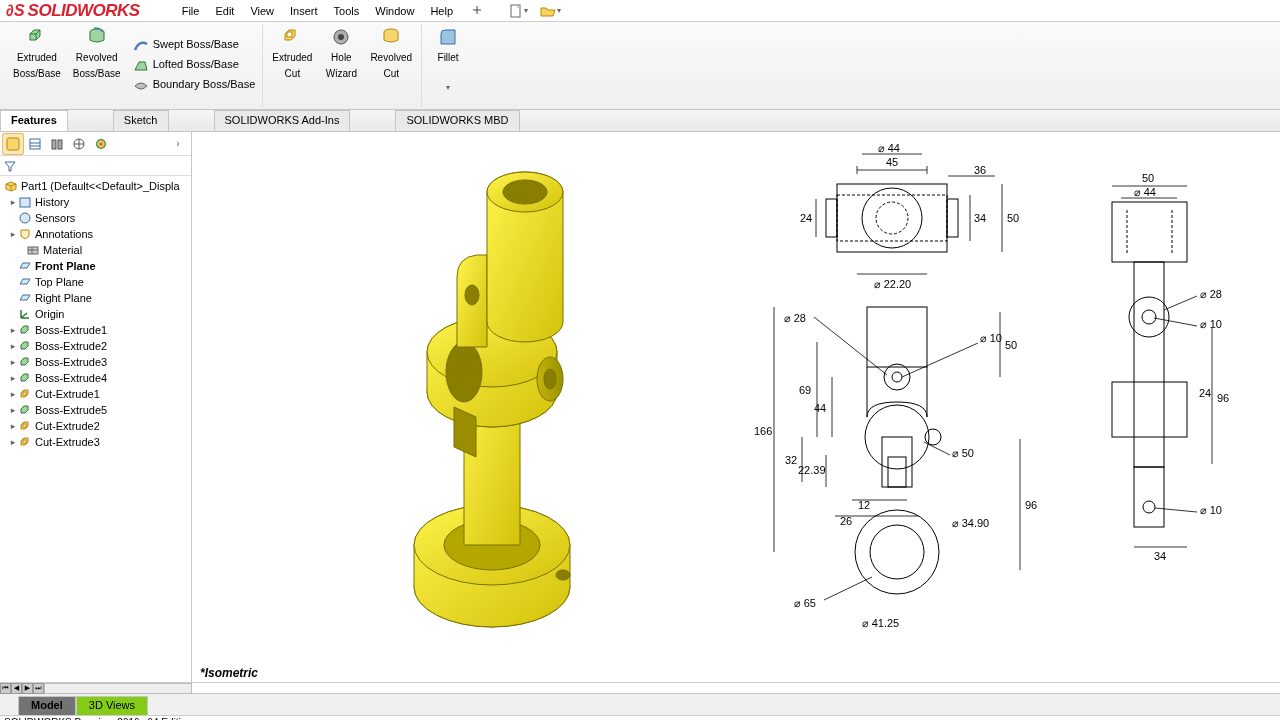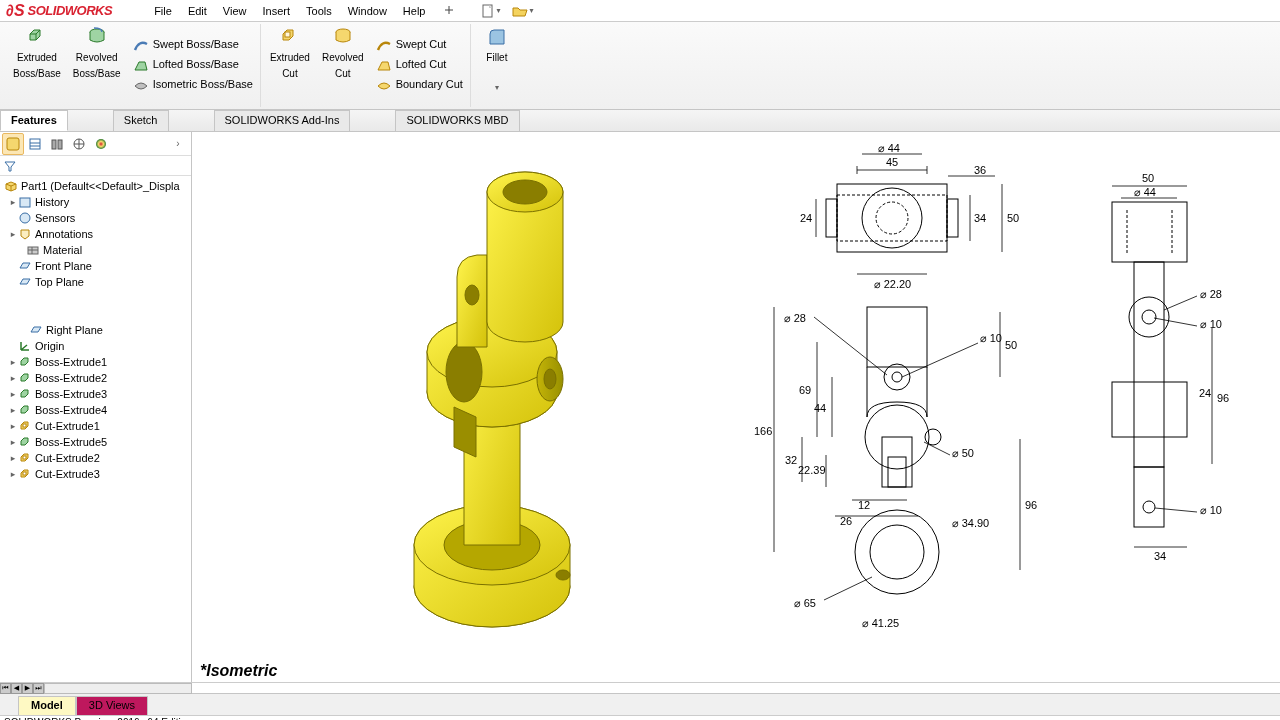--- a/index.html
+++ b/index.html
@@ -1,20 +1,20 @@
 <!DOCTYPE html>
 <html><head>
 <meta charset="utf-8">
 <style>
 * { margin:0; padding:0; box-sizing:border-box; font-family:"Segoe UI",Tahoma,sans-serif; font-size:11px; }
 body { width:1280px; height:720px; overflow:hidden; background:#fff; position:relative; }
 .topbar { height:22px; background:#fff; display:flex; align-items:center; border-bottom:1px solid #ccc; }
 .logo { display:flex; align-items:center; padding:0 6px; }
 .logo-mark { color:#d92231; font-weight:bold; font-size:16px; font-style:italic; margin-right:3px; }
-.logo-text { color:#d92231; font-weight:bold; font-size:13px; font-style:italic; letter-spacing:-0.5px; }
+.logo-text { color:#d92231; font-weight:bold; font-size:17px; font-style:italic; letter-spacing:-0.5px; }
 .menu { display:flex; margin-left:28px; }
 .menu-item { padding:3px 8px; cursor:pointer; }
 .menu-icon { margin-left:6px; padding:2px 4px; cursor:pointer; }
 .qat { margin-left:18px; display:flex; gap:4px; align-items:center; }
 .qat-btn { padding:1px 3px; cursor:pointer; border:1px solid transparent; border-radius:2px; display:flex; align-items:center; gap:1px; }
 .ribbon { height:88px; background:linear-gradient(#fafafa,#f0f0f0); border-bottom:1px solid #c5c5c5; display:flex; padding:2px 4px; }
 .rgrp { display:flex; flex-direction:column; align-items:center; padding:0 3px; border-right:1px solid #ddd; }
 .rgrp:last-child { border-right:none; }
 .rbtn { display:flex; flex-direction:column; align-items:center; padding:2px 6px 2px 6px; cursor:pointer; text-align:center; min-width:46px; border-radius:2px; }
 .rbtn-ico { width:22px; height:22px; margin-bottom:2px; display:flex; align-items:center; justify-content:center; }
@@ -30,27 +30,27 @@
 .panel { width:192px; border-right:1px solid #c5c5c5; background:#fff; display:flex; flex-direction:column; overflow:hidden; }
 .panel-icons { height:24px; display:flex; align-items:center; gap:0; border-bottom:1px solid #ddd; padding:0 2px; }
 .panel-ico { width:22px; height:22px; display:flex; align-items:center; justify-content:center; cursor:pointer; border:1px solid transparent; border-radius:2px; }
 .panel-ico.active { background:#fce7b5; border-color:#e9b860; }
 .filter-row { height:20px; display:flex; align-items:center; border-bottom:1px solid #ddd; padding:0 4px;}
 .tree { flex:1; overflow:auto; padding:2px 0; }
 .tree-item { display:flex; align-items:center; padding:1px 4px; cursor:pointer; white-space:nowrap; }
 .tree-exp { width:10px; font-size:9px; color:#666; text-align:center; }
 .tree-ico { width:14px; height:14px; margin-right:3px; display:inline-flex; align-items:center; justify-content:center; }
 .viewport { flex:1; background:#fff; position:relative; overflow:hidden; }
-.view-label { position:absolute; left:8px; bottom:2px; font-weight:bold; font-style:italic; font-size:16px; }
+.view-label { position:absolute; left:8px; bottom:2px; font-weight:bold; font-style:italic; font-size:12px; }
 .bottom-scroll { height:11px; border-top:1px solid #ccc; display:flex;}
 .bottom-scroll-inner{ width:192px; background:#ddd; display:flex; align-items:center;}
 .scroll-btn{width:11px;height:11px;background:#ccc;border:1px solid #999;display:flex;align-items:center;justify-content:center;font-size:7px;cursor:pointer;}
 .bottom-tabs { height:22px; display:flex; border-top:1px solid #c5c5c5; background:#f0f0f0; }
-.btab { padding:2px 12px; border:1px solid #c5c5c5; background:#be185d; cursor:pointer; font-size:11px; margin-top:2px; border-bottom:none; }
-.btab.active { background:#fef9c3; font-weight:bold; }
+.btab { padding:2px 12px; border:1px solid #c5c5c5; background:#84cc16; cursor:pointer; font-size:11px; margin-top:2px; border-bottom:none; }
+.btab.active { background:#737373; font-weight:bold; }
 .status { height:16px; background:#fff; border-top:1px solid #ccc; font-size:10px; padding:1px 4px; }
 svg { display:block; }
 #geometry { position:absolute; left:0; top:0; }
 </style>
 </head>
 <body>
 
 <div class="topbar">
   <div class="logo">
     <span class="logo-mark">∂S</span>
@@ -126,70 +126,53 @@
               </svg>
             </span>
             <span>Lofted Boss/Base</span>
           </div>
         <div class="rsml">
             <span class="rsml-ico">
               <svg width="16" height="16">
                 <path d="M2 8 Q8 2 14 8 Q8 14 2 8" fill="#c0c0c0" stroke="#666"></path>
               </svg>
             </span>
-            <span>Isometric Boss/Base</span>
+            <span>Boundary Boss/Base</span>
           </div>
       </div>
     </div>
   </div>
   <div class="rgrp">
     <div class="rrow">
       <div class="rbtn">
         <div class="rbtn-ico">
             <svg width="22" height="22">
               <path d="M4 14 L10 14 L14 10 L14 4 L8 4 L4 8 Z" fill="#f5d76e" stroke="#b8860b"></path>
               <rect x="6" y="6" width="5" height="5" fill="#fff7dd" stroke="#b8860b"></rect>
             </svg>
           </div>
         <div class="rbtn-lbl">Extruded<br>Cut</div>
       </div>
       <div class="rbtn">
         <div class="rbtn-ico">
             <svg width="22" height="22">
+              <circle cx="11" cy="11" r="7" fill="#b0b0b0" stroke="#555"></circle>
+              <circle cx="11" cy="11" r="3" fill="#444"></circle>
+            </svg>
+          </div>
+        <div class="rbtn-lbl">Hole<br>Wizard</div>
+      </div>
+      <div class="rbtn">
+        <div class="rbtn-ico">
+            <svg width="22" height="22">
               <ellipse cx="11" cy="6" rx="7" ry="3" fill="#f5d76e" stroke="#b8860b"></ellipse>
               <path d="M4 6 L4 14 Q11 18 18 14 L18 6" fill="#f5d76e" stroke="#b8860b"></path>
             </svg>
           </div>
         <div class="rbtn-lbl">Revolved<br>Cut</div>
-      </div>
-      <div class="rstack">
-        <div class="rsml">
-            <span class="rsml-ico">
-              <svg width="16" height="16">
-                <path d="M2 12 Q6 2 14 6" fill="none" stroke="#b8860b" stroke-width="2.5"></path>
-              </svg>
-            </span>
-            <span>Swept Cut</span>
-          </div>
-        <div class="rsml">
-            <span class="rsml-ico">
-              <svg width="16" height="16">
-                <path d="M2 12 L6 4 L12 4 L14 12 Z" fill="#f5d76e" stroke="#b8860b"></path>
-              </svg>
-            </span>
-            <span>Lofted Cut</span>
-          </div>
-        <div class="rsml">
-            <span class="rsml-ico">
-              <svg width="16" height="16">
-                <path d="M2 8 Q8 2 14 8 Q8 14 2 8" fill="#f5d76e" stroke="#b8860b"></path>
-              </svg>
-            </span>
-            <span>Boundary Cut</span>
-          </div>
       </div>
     </div>
   </div>
   <div class="rgrp">
     <div class="rbtn">
       <div class="rbtn-ico">
           <svg width="22" height="22">
             <path d="M4 18 L4 8 Q4 4 8 4 L18 4 L18 18 Z" fill="#9bc4e2" stroke="#3a6ea5"></path>
           </svg>
         </div>
@@ -301,39 +284,39 @@
             <span class="tree-exp"></span>
             <span class="tree-ico">
               <svg width="14" height="14">
                 <rect x="2" y="4" width="10" height="7" fill="#ccc" stroke="#666"></rect>
                 <line x1="2" y1="7" x2="12" y2="7" stroke="#666"></line>
                 <line x1="6" y1="4" x2="6" y2="11" stroke="#666"></line>
               </svg>
             </span>
             <span>Material <not specified=""></not></span>
           </div>
-          <div class="tree-item" style="padding-left: 8px;">
+          <div class="tree-item" style="padding-left: 8px; font-weight: bold;">
             <span class="tree-exp"></span>
             <span class="tree-ico">
               <svg width="14" height="14">
                 <path d="M2 9 L9 9 L12 4 L5 4 Z" fill="#d8e8f5" stroke="#3a6ea5"></path>
               </svg>
             </span>
             <span>Front Plane</span>
           </div>
           <div class="tree-item" style="padding-left: 8px;">
             <span class="tree-exp"></span>
             <span class="tree-ico">
               <svg width="14" height="14">
                 <path d="M2 9 L9 9 L12 4 L5 4 Z" fill="#d8e8f5" stroke="#3a6ea5"></path>
               </svg>
             </span>
             <span>Top Plane</span>
           </div>
-          <div class="tree-item" style="padding-left: 19px; margin-top: 32px;">
+          <div class="tree-item" style="padding-left: 8px;">
             <span class="tree-exp"></span>
             <span class="tree-ico">
               <svg width="14" height="14">
                 <path d="M2 9 L9 9 L12 4 L5 4 Z" fill="#d8e8f5" stroke="#3a6ea5"></path>
               </svg>
             </span>
             <span>Right Plane</span>
           </div>
           <div class="tree-item" style="padding-left: 8px;">
             <span class="tree-exp"></span>

